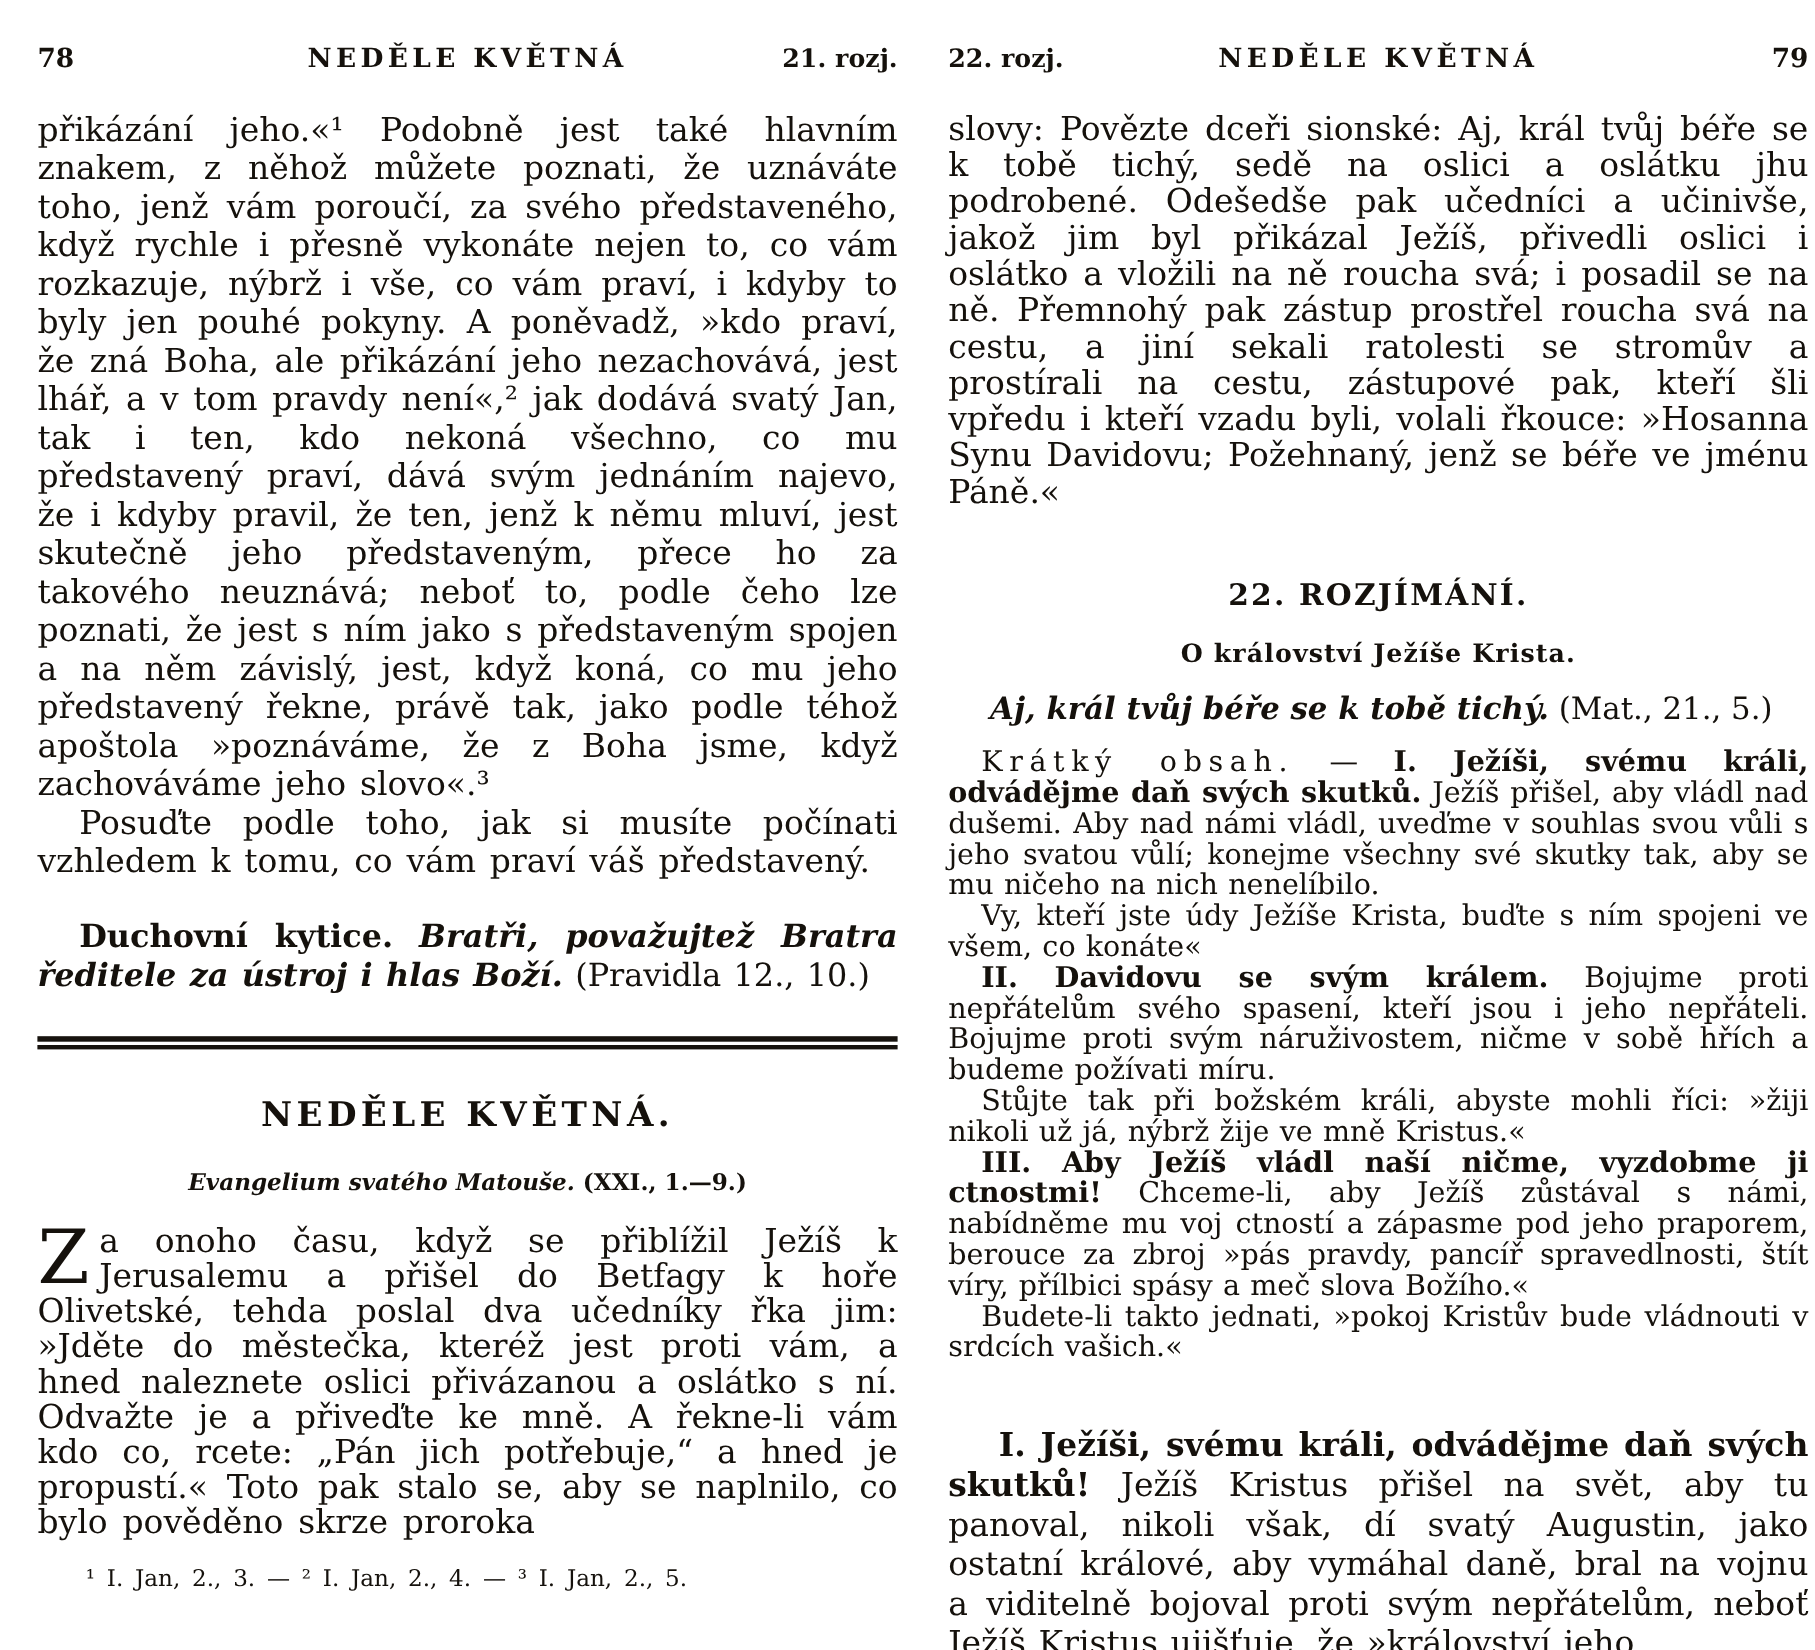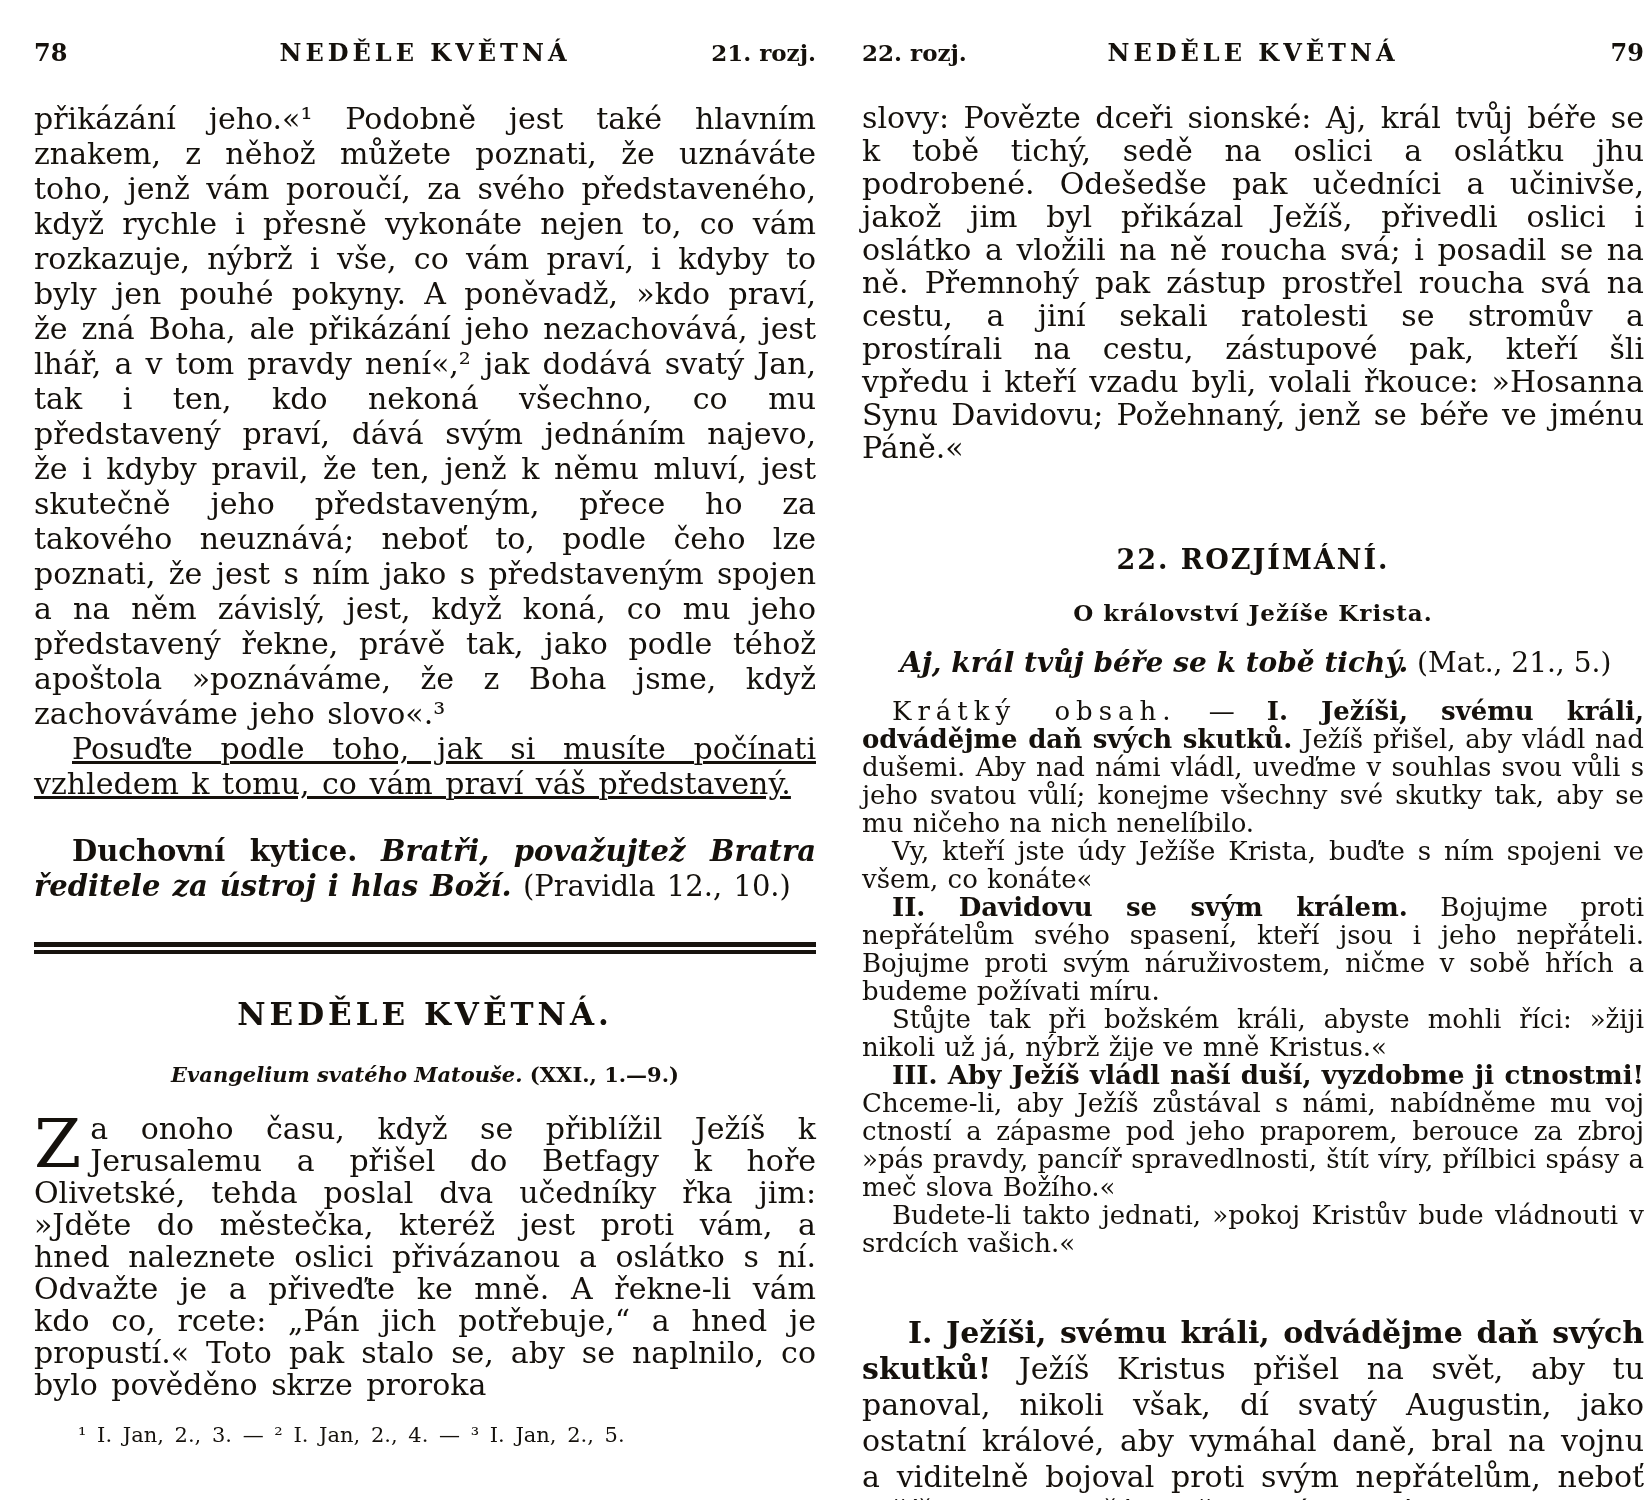--- a/index.html
+++ b/index.html
@@ -18,41 +18,41 @@
     display:grid; grid-template-columns:1fr auto 1fr; align-items:baseline;
   }
   .page-head .pn { font-size:24px; font-weight:700; }
   .page-head .title { font-size:24px; font-weight:700; letter-spacing:4px; text-align:center; }
   .page-head .ref { font-size:23px; font-weight:700; }
   .al { text-align:left; } .ar { text-align:right; }
 
   
   .body-text { font-size:30px; line-height:35px; text-align:justify; word-spacing:3px; margin-top:34px; }
   .cont { margin-top:0; }
-  .indent1 { text-indent:38px;text-decoration:underline; }
+  .indent1 { text-indent:38px; }
   .b { font-weight:700; }
   .bi { font-style:italic; font-weight:700; }
 
   .bouquet { margin-top:33px; font-size:29px; line-height:35px; text-align:justify; text-indent:38px; word-spacing:2px; }
 
   .rule {
     margin-top:38px; height:12px;
     border-top:5px solid #17130e; border-bottom:4px solid #17130e;
   }
 
   .section-title { margin-top:42px; text-align:center; font-size:31px; font-weight:700; letter-spacing:4px; }
   .section-sub { margin-top:30px; text-align:center; font-size:21px; }
 
   .gospel { margin-top:26px; font-size:30px; line-height:32px; text-align:justify; word-spacing:4px; }
   .initial { float:left; font-size:68px; line-height:52px; padding:5px 9px 0 0; font-weight:400; }
 
   .footnote { margin-top:22px; font-size:21px; text-indent:44px; word-spacing:4px; }
 
   
-  .med-heading { margin-top:80px; text-align:center; font-size:27px; font-weight:700; letter-spacing:2px; }
+  .med-heading { margin-top:62px; text-align:center; font-size:27px; font-weight:700; letter-spacing:2px; }
   .med-subject { margin-top:24px; text-align:center; font-size:23px; font-weight:700; letter-spacing:1px; }
   .motto { margin-top:20px; font-size:28px; text-indent:38px; }
   .summary { margin-top:18px; font-size:26px; line-height:28px; text-align:justify; word-spacing:1px; }
   .summary p { text-indent:30px; }
   .sperr { letter-spacing:6px; }
   .main-body { margin-top:58px; font-size:30px; line-height:36px; text-align:justify; word-spacing:2px; }
   .main-body p { text-indent:46px; }
   .main-body .b { font-size:30px; }
 </style>
 </head>
@@ -96,21 +96,21 @@
     <h2 class="med-heading">22. ROZJÍMÁNÍ.</h2>
     <h3 class="med-subject">O království Ježíše Krista.</h3>
 
     <p class="motto"><span class="bi">Aj, král tvůj béře se k tobě tichý.</span> <span>(Mat., 21., 5.)</span></p>
 
     <div class="summary">
       <p><span class="sperr">Krátký obsah.</span> <span>—</span> <span class="b">I. Ježíši, svému králi, odvádějme daň svých skutků.</span> <span>Ježíš přišel, aby vládl nad dušemi. Aby nad námi vládl, uveďme v souhlas svou vůli s jeho svatou vůlí; konejme všechny své skutky tak, aby se mu ničeho na nich nenelíbilo.</span></p>
       <p>Vy, kteří jste údy Ježíše Krista, buďte s ním spojeni ve všem, co konáte«</p>
       <p><span class="b">II. Davidovu se svým králem.</span> <span>Bojujme proti nepřátelům svého spasení, kteří jsou i jeho nepřáteli. Bojujme proti svým náruživostem, ničme v sobě hřích a budeme požívati míru.</span></p>
       <p>Stůjte tak při božském králi, abyste mohli říci: »žiji nikoli už já, nýbrž žije ve mně Kristus.«</p>
-      <p><span class="b">III. Aby Ježíš vládl naší duší, vyzdobme ji ctnostmi!</span> <span>Chceme-li, aby Ježíš zůstával s námi, nabídněme mu voj ctností a zápasme pod jeho praporem, berouce za zbroj »pás pravdy, pancíř spravedlnosti, štít víry, přílbici spásy a meč slova Božího.«</span></p>
+      <p><span class="b">III. Aby Ježíš vládl naší ničme, vyzdobme ji ctnostmi!</span> <span>Chceme-li, aby Ježíš zůstával s námi, nabídněme mu voj ctností a zápasme pod jeho praporem, berouce za zbroj »pás pravdy, pancíř spravedlnosti, štít víry, přílbici spásy a meč slova Božího.«</span></p>
       <p>Budete-li takto jednati, »pokoj Kristův bude vládnouti v srdcích vašich.«</p>
     </div>
 
     <div class="main-body">
       <p><span class="b">I. Ježíši, svému králi, odvádějme daň svých skutků!</span> <span>Ježíš Kristus přišel na svět, aby tu panoval, nikoli však, dí svatý Augustin, jako ostatní králové, aby vymáhal daně, bral na vojnu a viditelně bojoval proti svým nepřátelům, neboť Ježíš Kristus ujišťuje, že »království jeho</span></p>
     </div>
   </div>
 
 </div>
 

